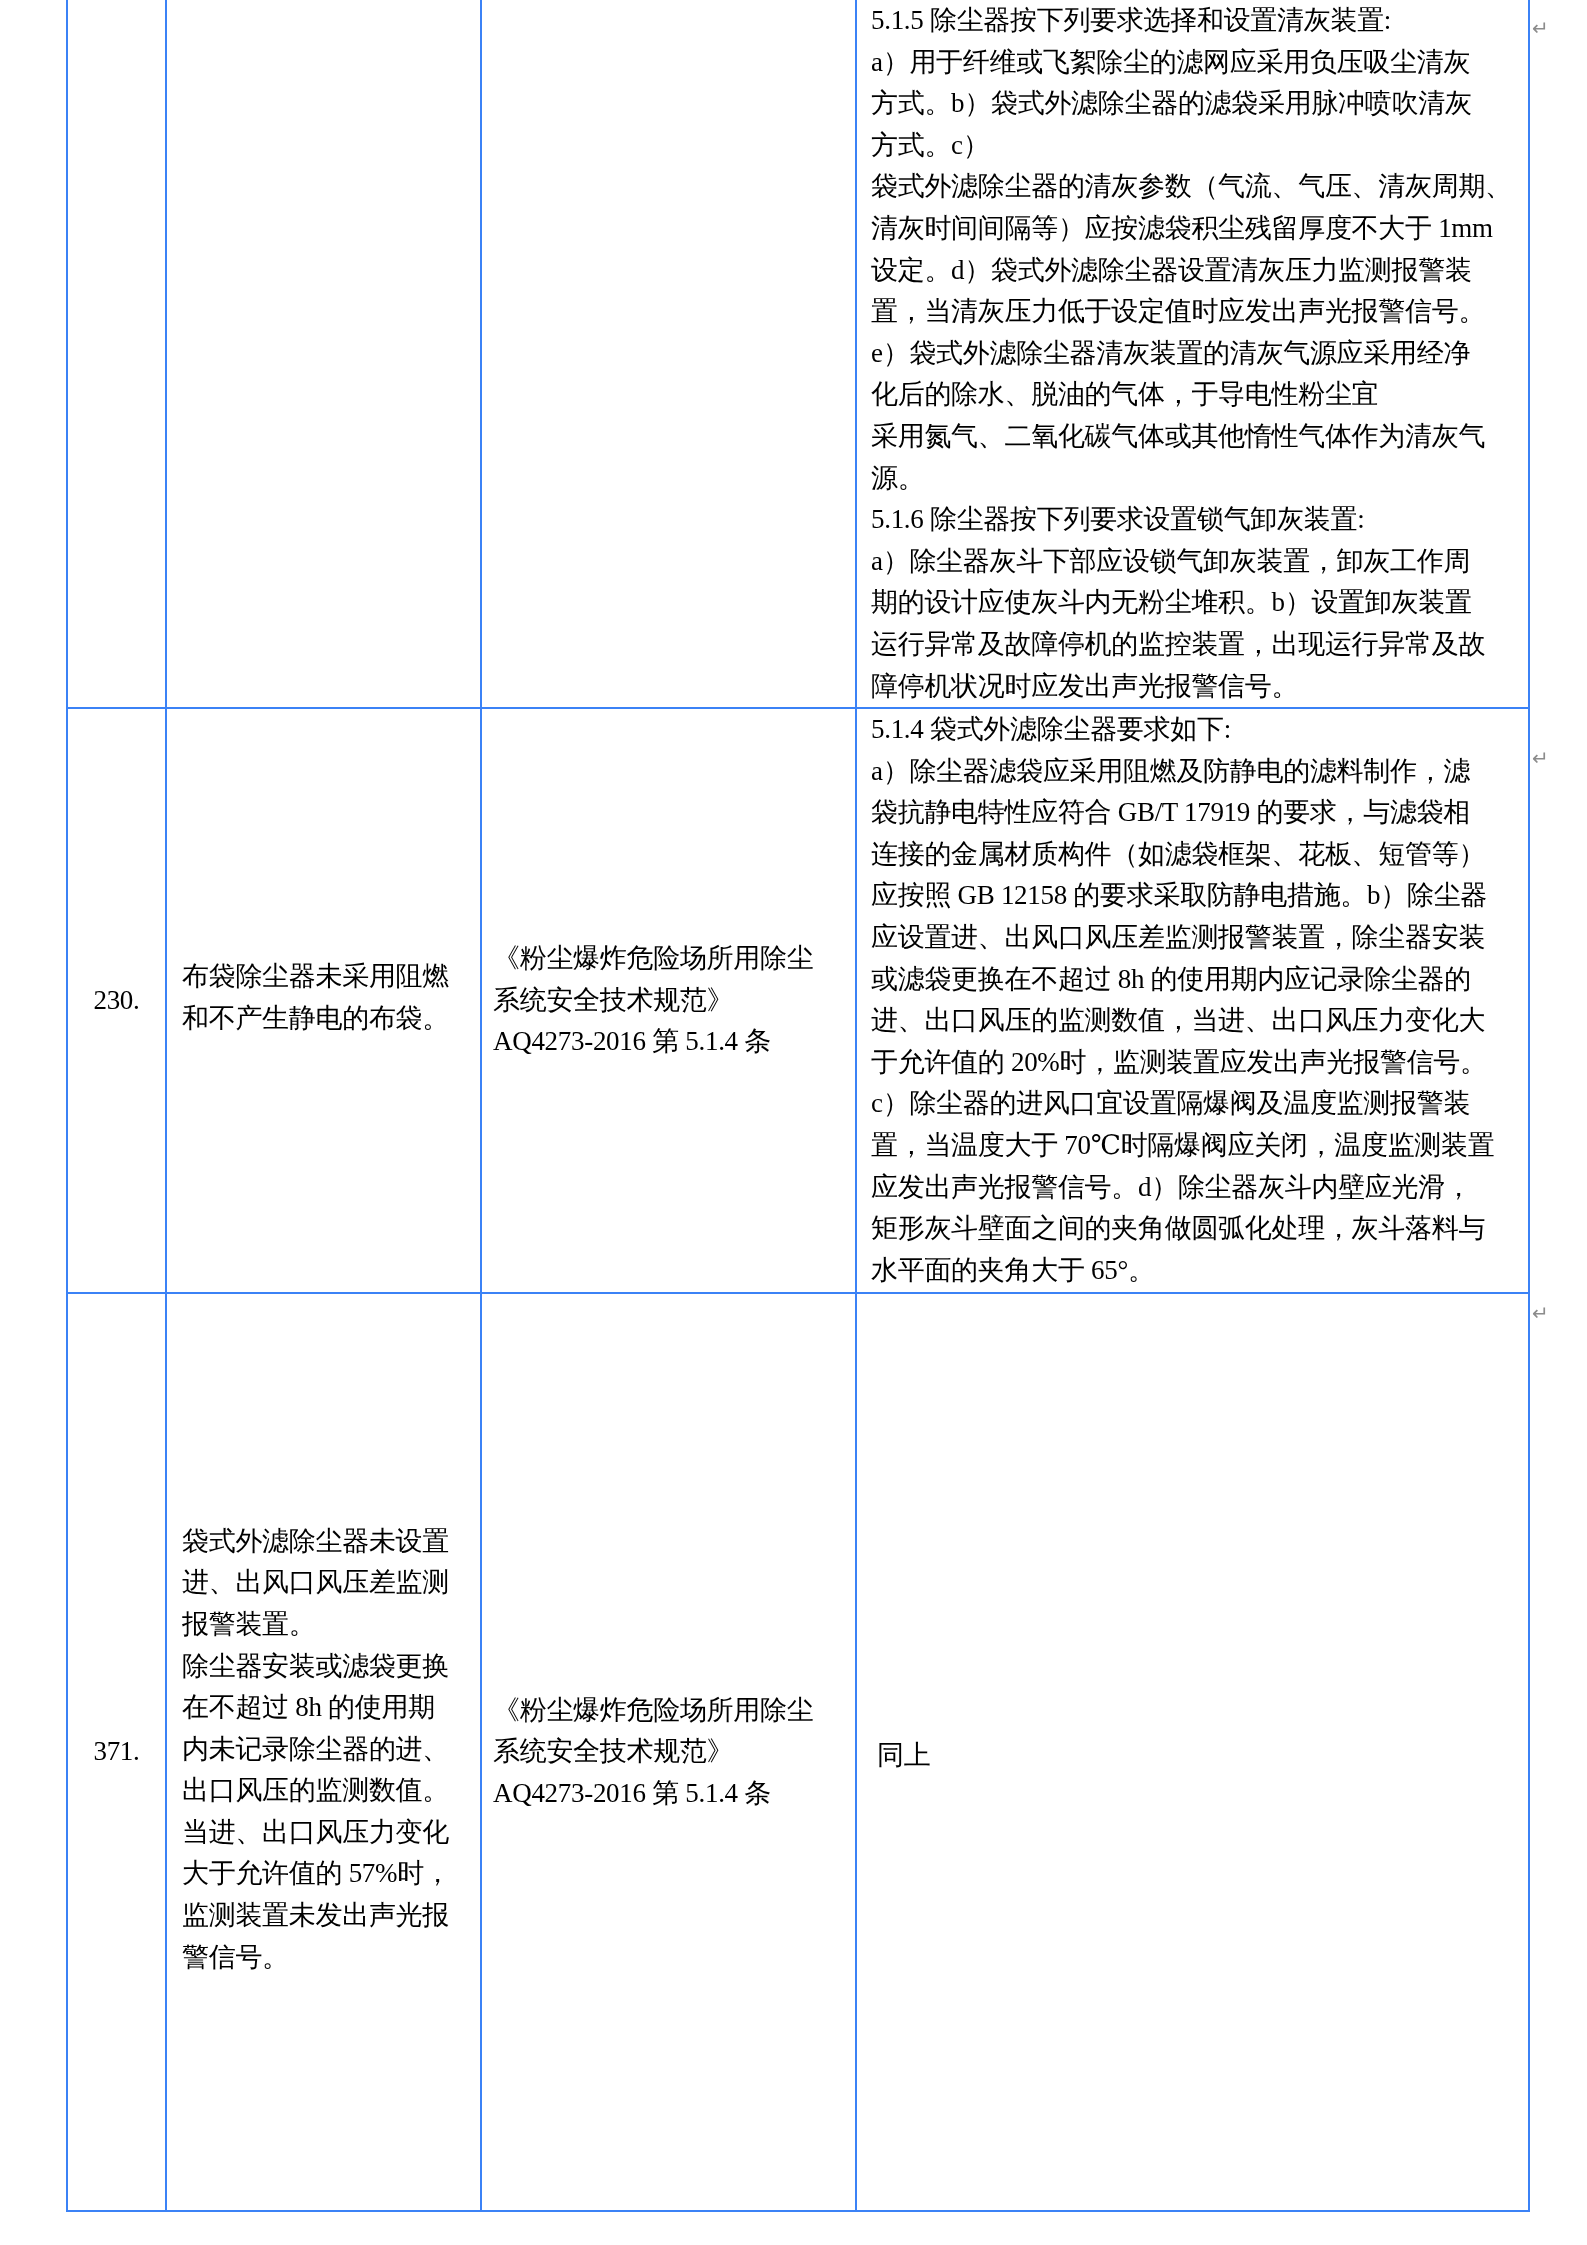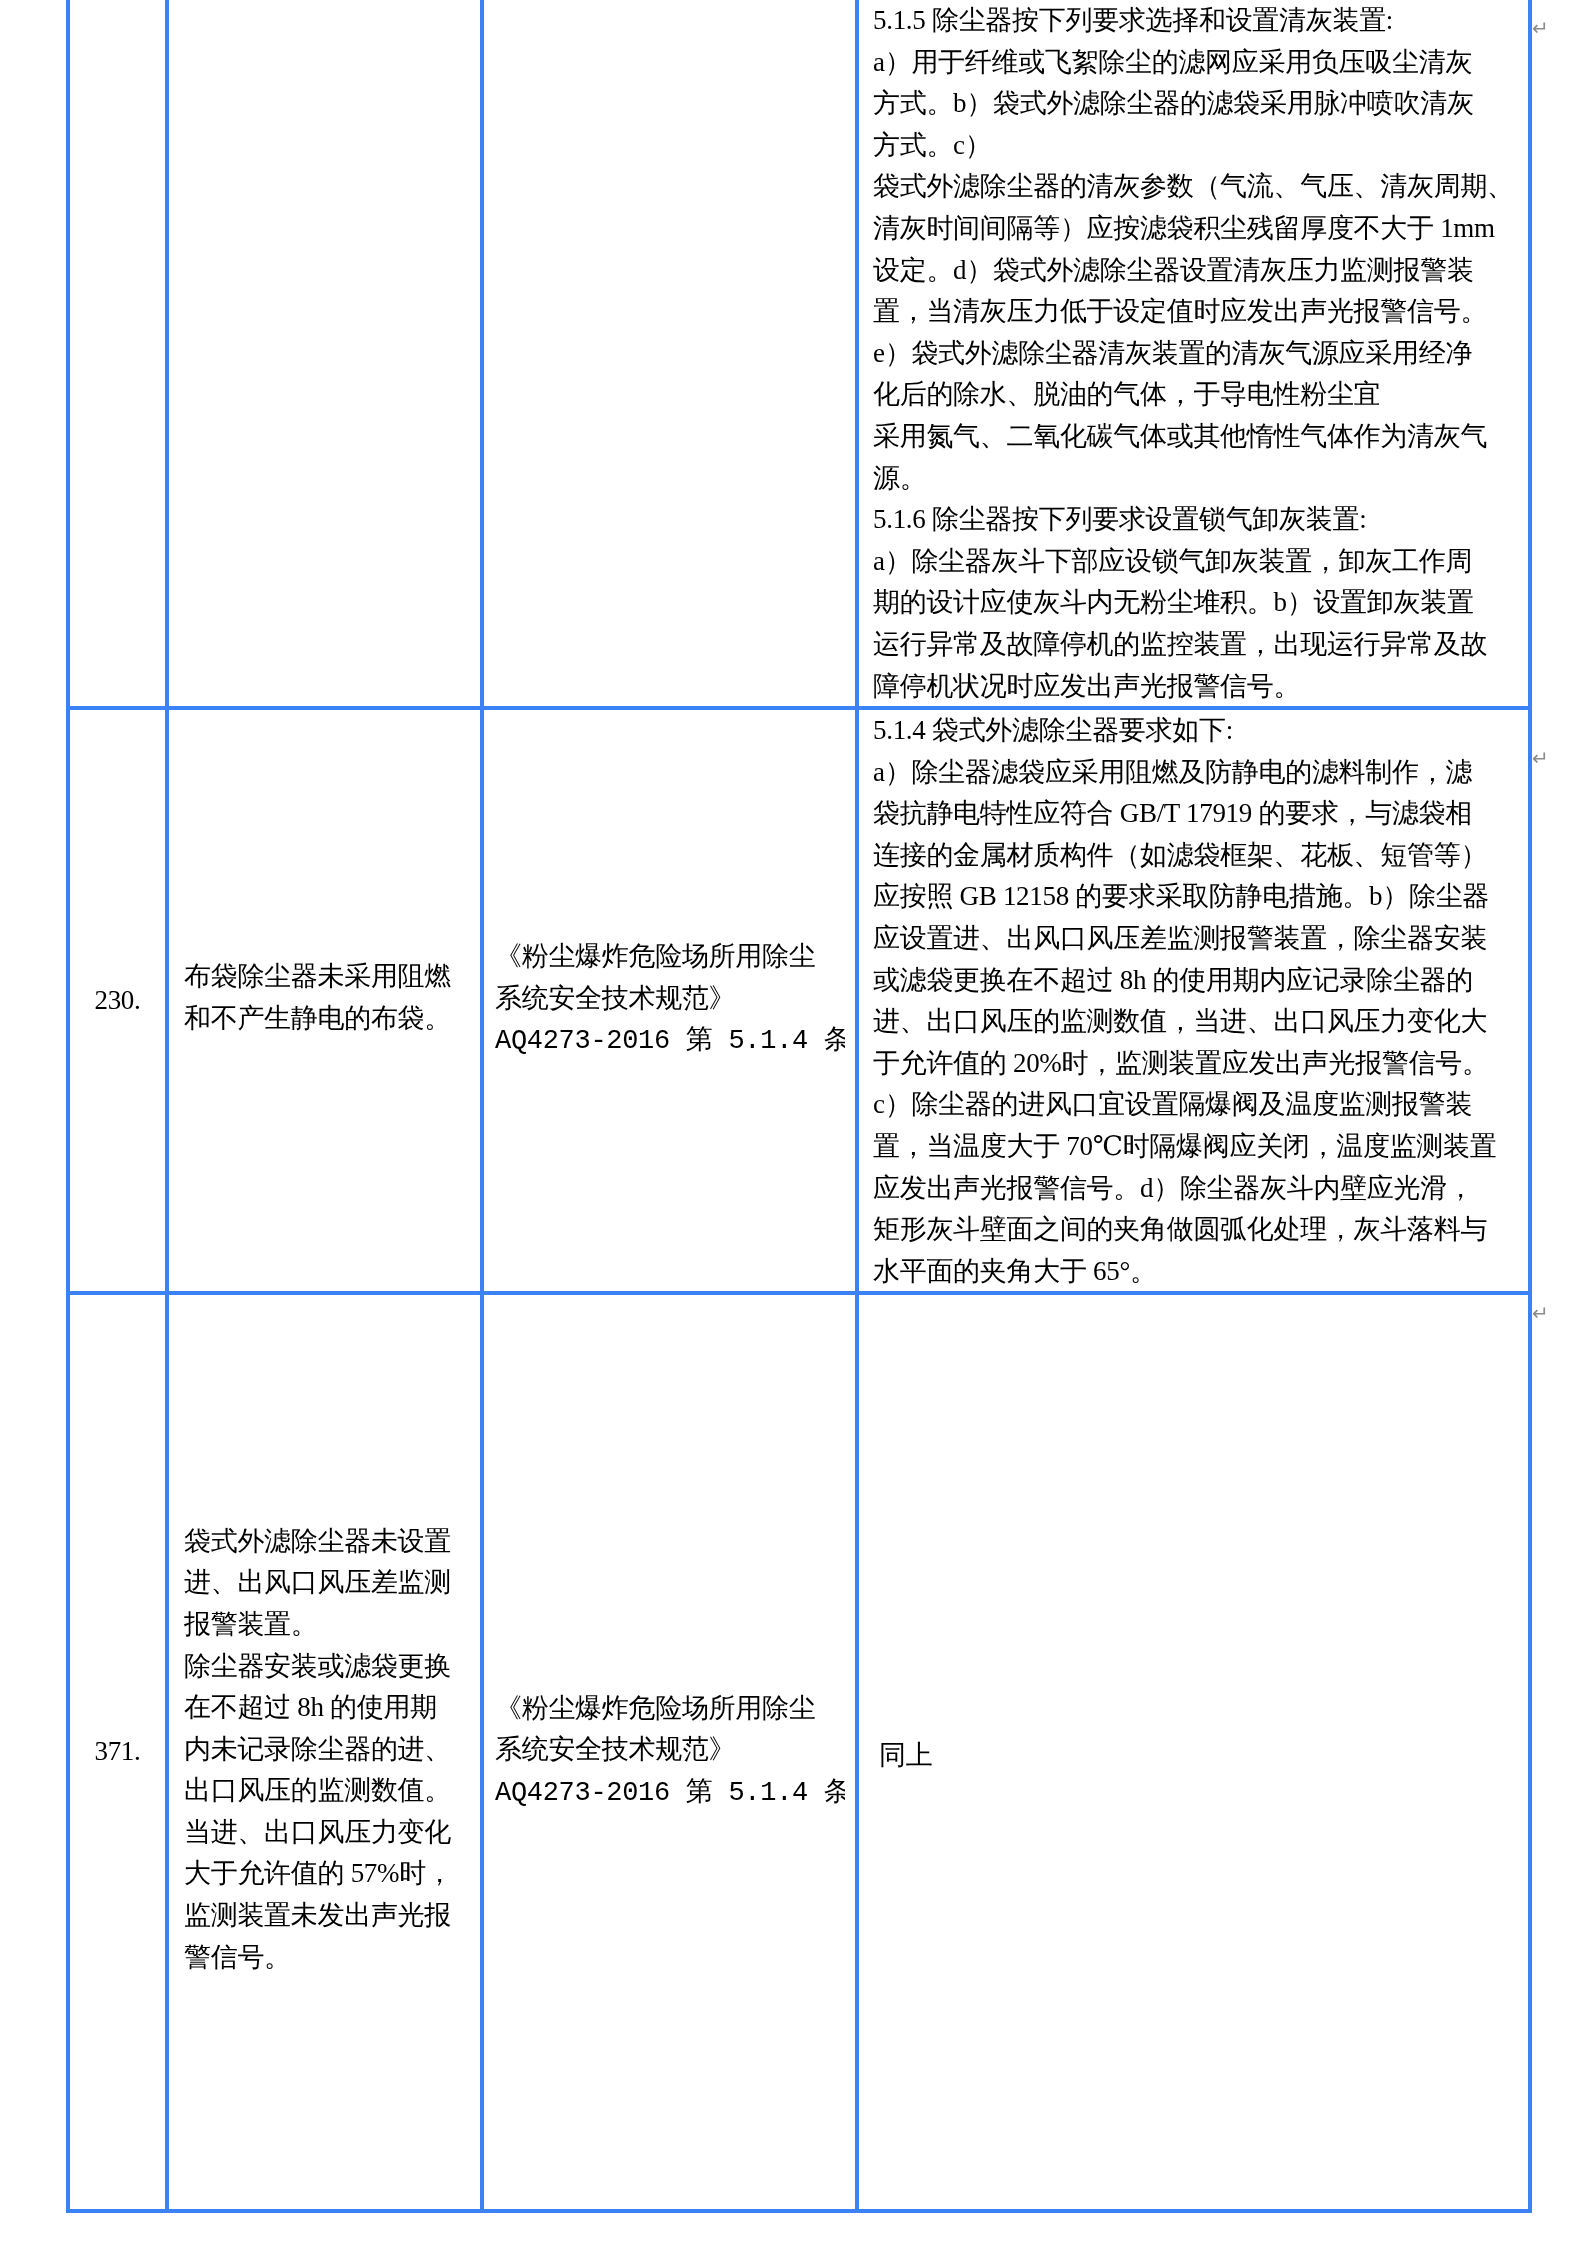--- a/index.html
+++ b/index.html
@@ -18,36 +18,36 @@
   }
   table.doc-table {
     position: absolute;
     left: 66px;
     top: 0;
     width: 1462px;
     border-collapse: collapse;
     table-layout: fixed;
   }
   .doc-table td {
-    border: 4px solid #3b82f6;
+    border: 2px solid #3b82f6;
     padding: 0;
     font-size: 27px;
     line-height: 41.6px;
     letter-spacing: -0.3px;
     vertical-align: middle;
     overflow: hidden;
   }
   tr.r0 td { border-top: none; }
   tr.r0 { height: 708px; }
   tr.r1 { height: 585px; }
   tr.r2 { height: 918px; }
 
   td.num { text-align: center; }
   td.prob { padding: 0 12px 5px 15px; }
-  td.basis { padding: 0 10px 0 11px; font-family: Liberation Mono, monospace; }
+  td.basis { padding: 0 10px 0 11px; }
   td.req { vertical-align: top; padding: 0 12px 0 14px; }
   td.req-mid { vertical-align: middle; padding: 8px 12px 0 20px; }
 
   .lines {
     white-space: pre;
     overflow: hidden;
   }
   tr.r0 td.req .lines { height: 704px; }
   tr.r1 td.req .lines { height: 580px; }
 

